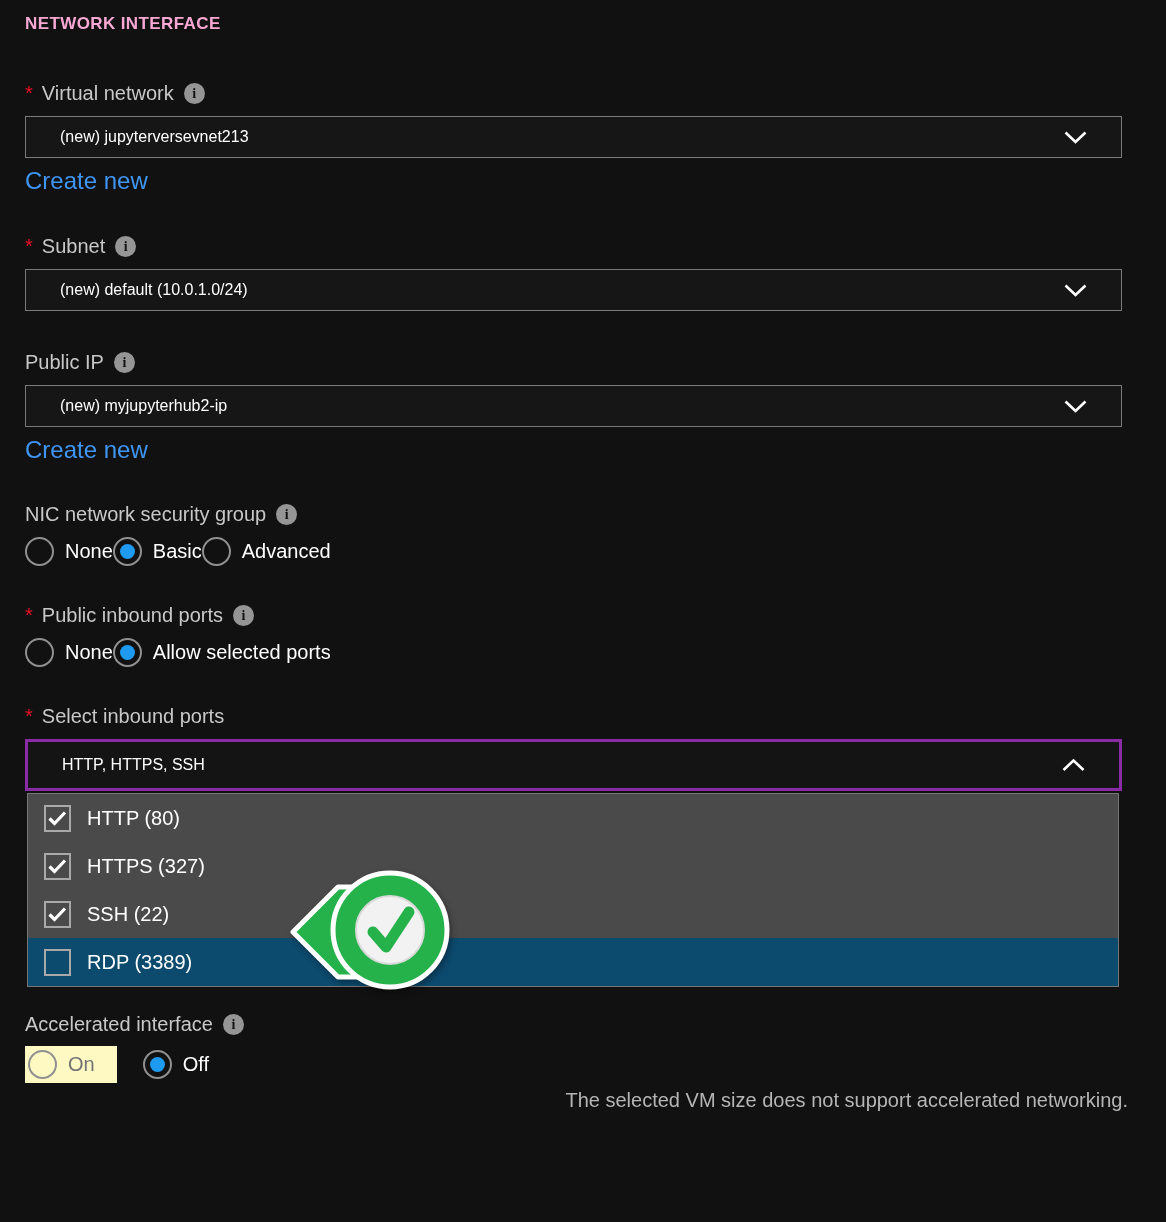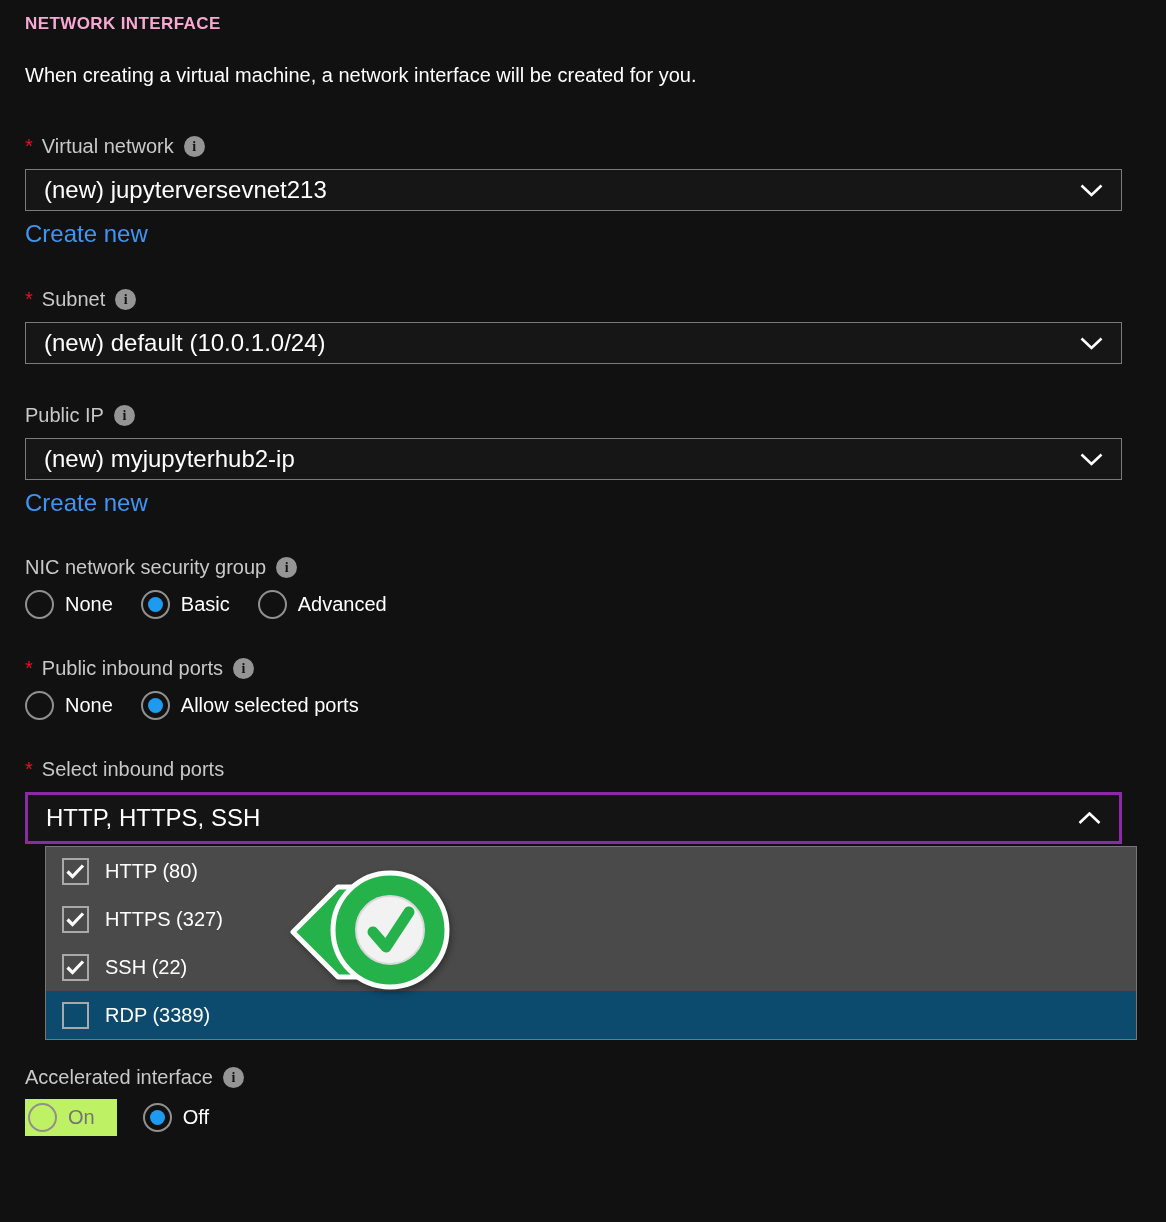--- a/index.html
+++ b/index.html
@@ -32,58 +32,58 @@
     font-size: 14px; font-weight: bold; font-family: "Liberation Serif", serif;
     display: inline-flex; align-items: center; justify-content: center;
     margin-left: 10px; flex: 0 0 auto;
   }
 
   .select-box {
     width: 1097px; height: 42px;
     background: #161616;
     border: 1.5px solid #7a7a7a;
     display: flex; align-items: center; justify-content: space-between;
-    padding: 0 18px;
-    font-size: 24px; color: #ffffff;
+    padding: 0 34px;
+    font-size: 16px; color: #ffffff;
     margin-top: 11px;
     cursor: pointer;
   }
   .select-box.focus-purple {
     border: 3px solid #8a2ba6;
     height: 52px;
     background: #141414;
   }
   .chevron { flex: 0 0 auto; margin-left: 12px; }
 
   .link {
     display: inline-block;
     color: #3f95f3; font-size: 24px;
     margin-top: 9px; cursor: pointer;
     text-decoration: none;
   }
 
   .group { margin-top: 40px; }
   .group-tight { margin-top: 38px; }
 
-  .radio-row { display: flex; align-items: center; gap: 28px; margin-top: 11px; }
+  .radio-row { display: flex; align-items: center; margin-top: 11px; }
   .radio { display: inline-flex; align-items: center; cursor: pointer; }
   .radio-circle {
     width: 29px; height: 29px; border-radius: 50%;
     border: 2px solid #909090; position: relative; flex: 0 0 auto;
   }
   .radio-circle.selected::after {
     content: ""; position: absolute; inset: 5px;
     border-radius: 50%; background: #1e9bf0;
   }
   .radio-label { font-size: 20px; color: #ffffff; margin-left: 11px; }
-  .radio.disabled { background: #bef264; padding: 4px 22px 4px 3px; cursor: default; }
+  .radio.disabled { background: #fef9c3; padding: 4px 22px 4px 3px; cursor: default; }
   .radio.disabled .radio-label { color: #747474; }
 
   .dropdown-panel {
-    width: 1092px; margin-left: 20px; margin-top: 2px;
+    width: 1092px; margin-left: 2px; margin-top: 2px;
     background: #4a4a4a;
     border: 1.5px solid #767676;
   }
   .panel-item {
     height: 48px; display: flex; align-items: center;
     padding-left: 16px; font-size: 20px; color: #ffffff; cursor: pointer;
   }
   .panel-item.row-dark { background: #0c4a6e; text-align: right; }
   .checkbox {
     width: 27px; height: 27px; flex: 0 0 auto;
@@ -104,21 +104,20 @@
     filter: drop-shadow(2px 3px 3px rgba(0,0,0,0.35));
   }
 </style>
 </head>
 <body>
 
 <div class="content">
 
   <div class="section-title">NETWORK INTERFACE</div>
 
-  <p class="desc">When creating a virtual machine, a network interface will be created for you.</p>
 
   <div class="group" style="margin-top:48px;">
     <div class="field-label">
       <span class="asterisk">*</span>
       <span>Virtual network</span>
       <span class="info-icon">i</span>
     </div>
     <div class="select-box">
       <span>(new) jupyterversevnet213</span>
       <svg class="chevron" width="23" height="13" viewBox="0 0 23 13">
@@ -247,20 +246,21 @@
     <div class="radio-row" style="gap:26px; margin-top:10px;">
       <label class="radio disabled">
         <span class="radio-circle"></span>
         <span class="radio-label">On</span>
       </label>
       <label class="radio">
         <span class="radio-circle selected"></span>
         <span class="radio-label">Off</span>
       </label>
     </div>
+    <div class="an-note">The selected VM size does not support accelerated networking.</div>
   </div>
 
 </div>
 
 <svg class="click-badge" viewBox="0 0 164 150">
   <polygon points="5,76 50,31 102,31 102,121 50,121" fill="#25b24b" stroke="#ffffff" stroke-width="5" stroke-linejoin="round"></polygon>
   <circle cx="102" cy="74" r="57" fill="#25b24b" stroke="#ffffff" stroke-width="5"></circle>
   <circle cx="102" cy="74" r="34" fill="#f2f2f2" stroke="#d9d9d9" stroke-width="2"></circle>
   <path d="M 85 76 L 98 91 L 121 56" fill="none" stroke="#25b24b" stroke-width="11" stroke-linecap="round" stroke-linejoin="round"></path>
 </svg>

